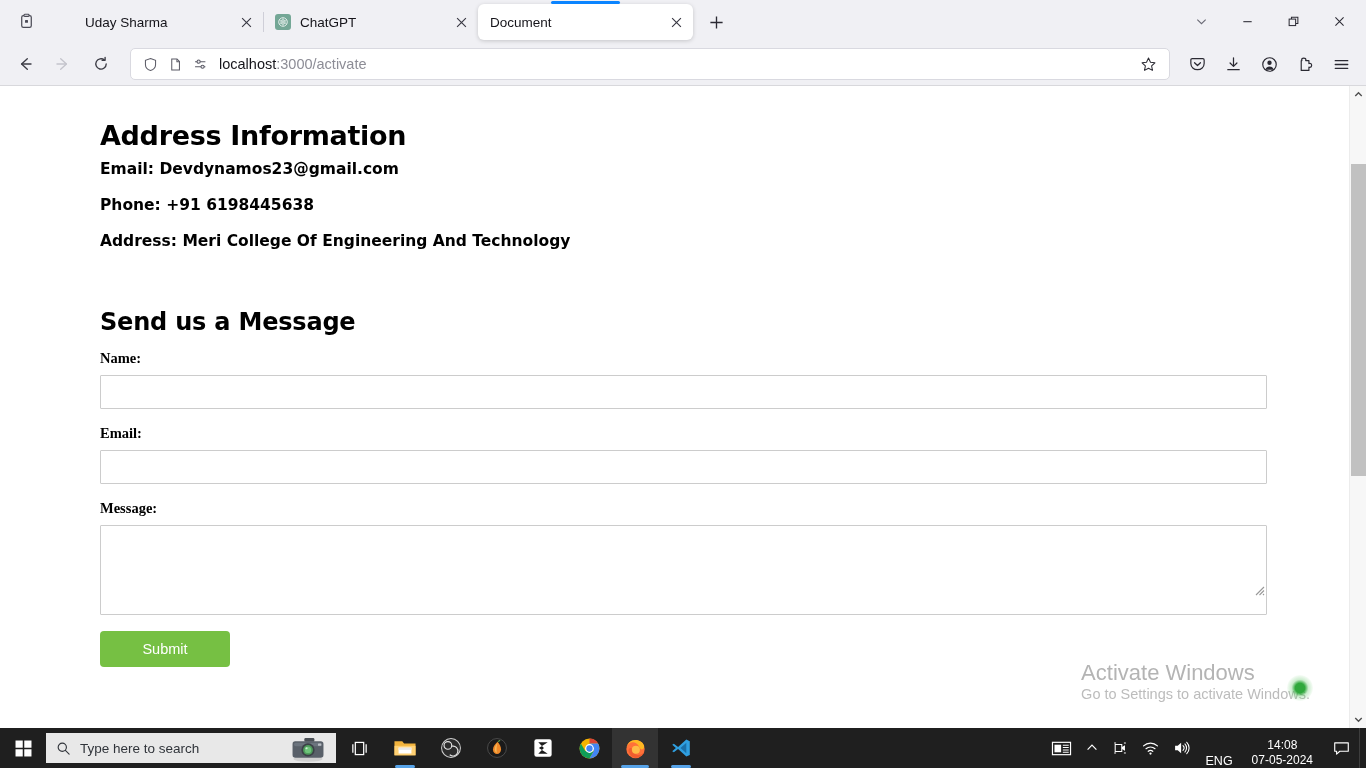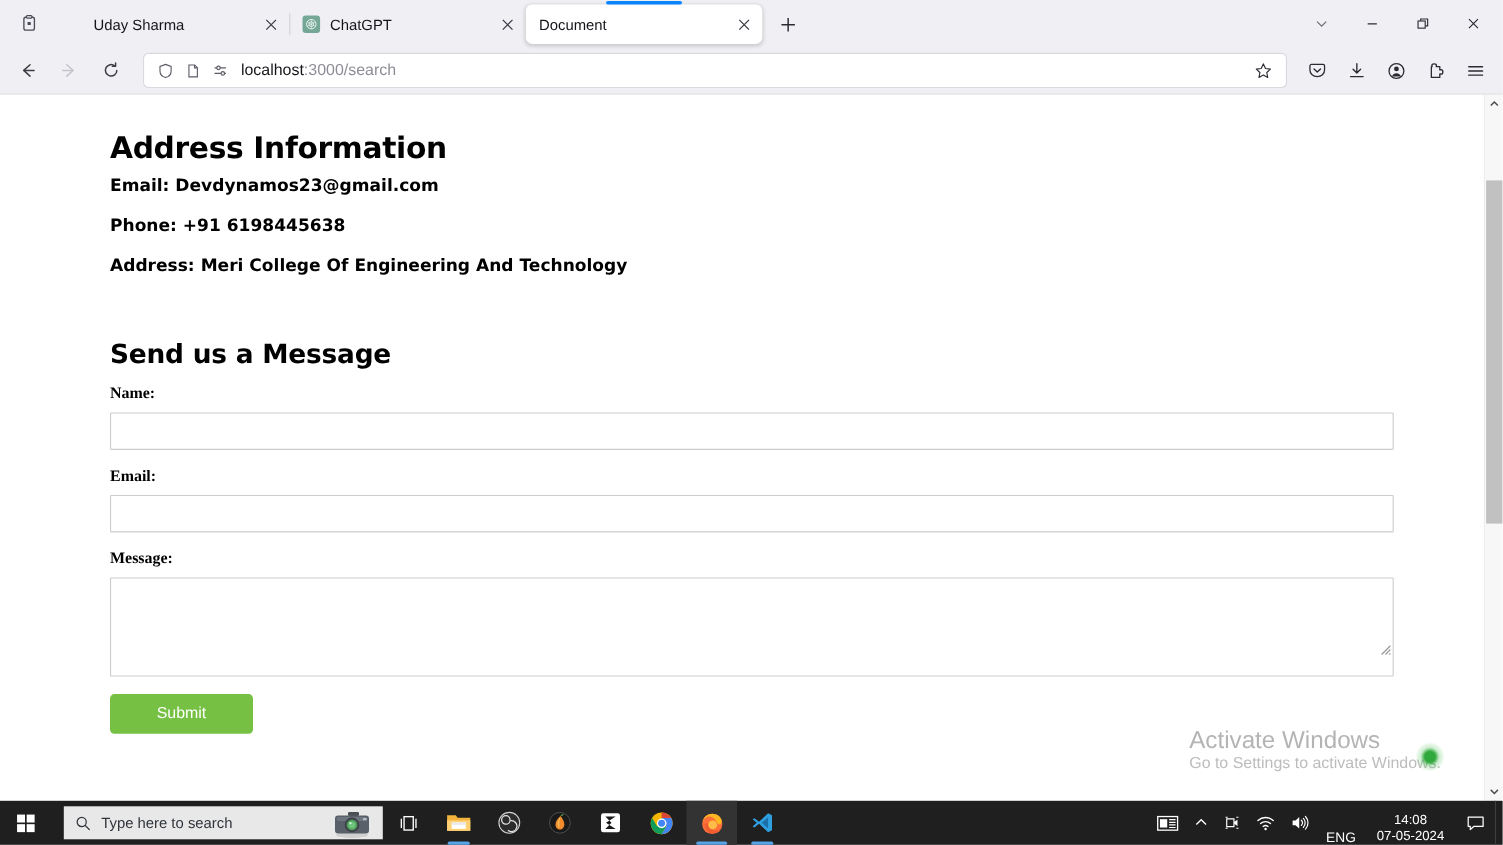--- a/index.html
+++ b/index.html
@@ -222,21 +222,21 @@
     width: 1366px; height: 40px;
     background: #1f1f1f;
     display: flex; align-items: center;
     color: #ffffff;
   }
   .start-btn {
     width: 46px; height: 40px;
     display: flex; align-items: center; justify-content: center;
   }
   .search-box {
-    width: 290px; height: 30px; margin-left: 12px;
+    width: 290px; height: 30px; margin-left: 0;
     background: #e8e8e8; color: #30343a;
     display: flex; align-items: center;
     padding-left: 10px; position: relative; overflow: hidden;
   }
   .search-box .sb-label {
     font-family: "Liberation Sans", sans-serif; font-size: 13.5px;
     margin-left: 9px; color: #30343a;
   }
   .tb-icon {
     width: 46px; height: 40px; position: relative;
@@ -384,21 +384,21 @@
           <path d="M9.5 2.3 L9.5 5 L12.1 5" fill="none" stroke="#5b5b66" stroke-width="1.1"></path>
         </svg>
       </span>
       <span class="url-icon">
         <svg width="15" height="15" viewBox="0 0 16 16">
           <path d="M2.2 5 L13.2 5 M2.2 10.4 L13.2 10.4" stroke="#5b5b66" stroke-width="1.1" fill="none"></path>
           <circle cx="6" cy="5" r="1.7" fill="#f0f0f4" stroke="#5b5b66" stroke-width="1.1"></circle>
           <circle cx="10.2" cy="10.4" r="1.7" fill="#f0f0f4" stroke="#5b5b66" stroke-width="1.1"></circle>
         </svg>
       </span>
-      <span class="url-text"><b>localhost</b><span>:3000/search</span></span>
+      <span class="url-text"><b>localhost</b><span>:3000/activate</span></span>
       <span class="star-icon">
         <svg width="17" height="17" viewBox="0 0 18 18">
           <path d="M9 2.2 L11.1 6.6 L15.8 7.2 L12.3 10.5 L13.2 15.2 L9 12.9 L4.8 15.2 L5.7 10.5 L2.2 7.2 L6.9 6.6 Z" fill="none" stroke="#2b2a33" stroke-width="1.1" stroke-linejoin="round"></path>
         </svg>
       </span>
     </div>
 
     <div class="toolbar-right">
       <div class="tbicon">
         <svg width="19" height="19" viewBox="0 0 20 20">

